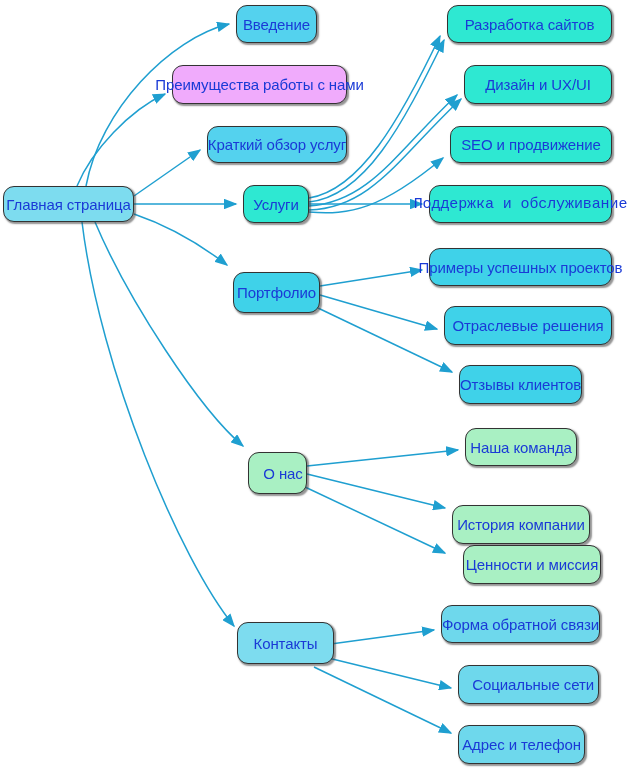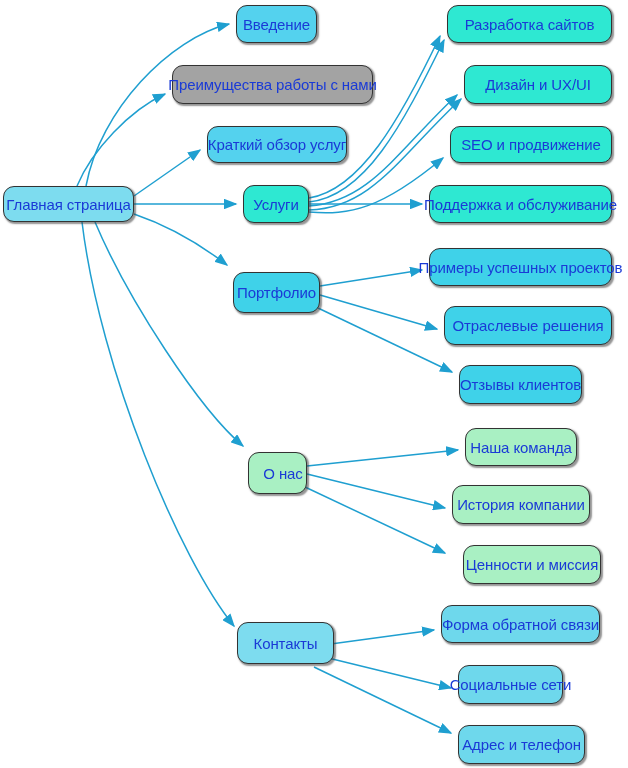--- a/index.html
+++ b/index.html
@@ -81,72 +81,72 @@
       </g>
   </svg>
 
   <div id="node-layer">
       <div class="node" style="left: 3px; top: 186px; width: 131px; height: 36px; background: rgb(125, 220, 239);">
         <span class="node-label">Главная страница</span>
       </div>
       <div class="node" style="left: 236px; top: 5px; width: 81px; height: 38px; background: rgb(84, 210, 238);">
         <span class="node-label">Введение</span>
       </div>
-      <div class="node" style="left: 172px; top: 65px; width: 201px; height: 39px; background: #a3a3a3;">
+      <div class="node" style="left: 172px; top: 65px; width: 175px; height: 39px; background: #f0abfc;">
         <span class="node-label">Преимущества работы с нами</span>
       </div>
       <div class="node" style="left: 207px; top: 126px; width: 140px; height: 37px; background: rgb(84, 210, 238);">
         <span class="node-label">Краткий обзор услуг</span>
       </div>
       <div class="node" style="left: 243px; top: 185px; width: 66px; height: 38px; background: rgb(46, 232, 210);">
         <span class="node-label">Услуги</span>
       </div>
       <div class="node" style="left: 447px; top: 5px; width: 165px; height: 38px; background: rgb(46, 232, 210);">
         <span class="node-label">Разработка сайтов</span>
       </div>
       <div class="node" style="left: 464px; top: 65px; width: 148px; height: 39px; background: rgb(46, 232, 210);">
         <span class="node-label">Дизайн и UX/UI</span>
       </div>
       <div class="node" style="left: 450px; top: 126px; width: 162px; height: 37px; background: rgb(46, 232, 210); border-radius: 10px;">
         <span class="node-label">SEO и продвижение</span>
       </div>
-      <div class="node" style="left: 429px; top: 185px; width: 183px; height: 38px; background: rgb(46, 232, 210);">
+      <div class="node" style="left: 429px; top: 185px; width: 183px; height: 38px; background: rgb(46, 232, 210); font-family: Liberation Mono, monospace;">
         <span class="node-label">Поддержка и обслуживание</span>
       </div>
       <div class="node" style="left: 233px; top: 272px; width: 87px; height: 41px; background: rgb(63, 210, 233);">
         <span class="node-label">Портфолио</span>
       </div>
       <div class="node" style="left: 429px; top: 248px; width: 183px; height: 38px; background: rgb(63, 210, 233);">
         <span class="node-label">Примеры успешных проектов</span>
       </div>
       <div class="node" style="left: 444px; top: 306px; width: 168px; height: 39px; background: rgb(63, 210, 233);">
         <span class="node-label">Отраслевые решения</span>
       </div>
       <div class="node" style="left: 459px; top: 365px; width: 123px; height: 39px; background: rgb(63, 210, 233);">
         <span class="node-label">Отзывы клиентов</span>
       </div>
       <div class="node" style="left: 248px; top: 452px; width: 59px; height: 42px; background: rgb(169, 240, 195); padding-left: 11px;">
         <span class="node-label">О нас</span>
       </div>
       <div class="node" style="left: 465px; top: 428px; width: 112px; height: 38px; background: rgb(169, 240, 195);">
         <span class="node-label">Наша команда</span>
       </div>
-      <div class="node" style="left: 452px; top: 485px; width: 138px; height: 39px; background: rgb(169, 240, 195);">
+      <div class="node" style="left: 452px; top: 505px; width: 138px; height: 39px; background: rgb(169, 240, 195);">
         <span class="node-label">История компании</span>
       </div>
       <div class="node" style="left: 452px; top: 545px; width: 138px; height: 39px; background: rgb(169, 240, 195); margin-left: 11px;">
         <span class="node-label">Ценности и миссия</span>
       </div>
       <div class="node" style="left: 237px; top: 622px; width: 97px; height: 42px; background: rgb(125, 220, 239);">
         <span class="node-label">Контакты</span>
       </div>
       <div class="node" style="left: 441px; top: 605px; width: 159px; height: 38px; background: rgb(110, 216, 236);">
         <span class="node-label">Форма обратной связи</span>
       </div>
-      <div class="node" style="left: 458px; top: 665px; width: 105px; height: 39px; background: rgb(110, 216, 236);">
+      <div class="node" style="left: 458px; top: 665px; width: 141px; height: 39px; background: rgb(110, 216, 236); justify-content: flex-end;">
         <span class="node-label">Социальные сети</span>
       </div>
       <div class="node" style="left: 458px; top: 725px; width: 127px; height: 39px; background: rgb(110, 216, 236);">
         <span class="node-label">Адрес и телефон</span>
       </div>
     </div>
 
 </div>
 
 </body></html>

